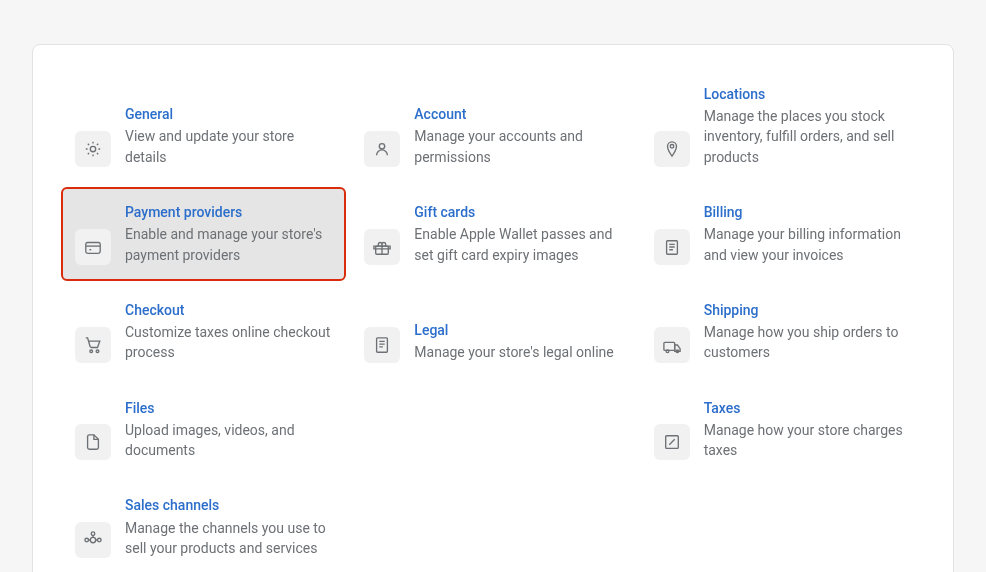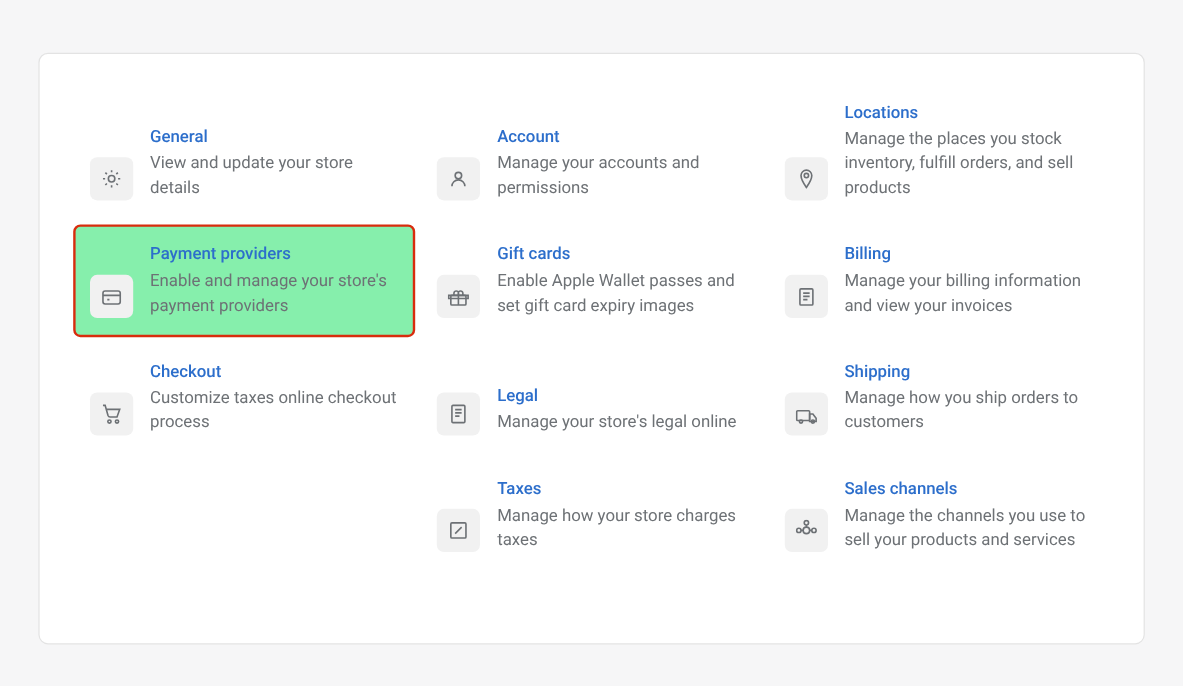--- a/index.html
+++ b/index.html
@@ -31,21 +31,21 @@
       align-items: flex-end;
       gap: 14px;
       padding: 14px 12px;
       border-radius: 6px;
       cursor: pointer;
       transition: background 0.15s;
       border: 2px solid transparent;
     }
     .setting-item.active {
       border: 2px solid #d82c0d;
-      background: #86efac;
+      background: #e5e5e5;
     }
     .icon-wrap {
       width: 36px;
       height: 36px;
       background: #f1f1f1;
       border-radius: 6px;
       display: flex;
       align-items: center;
       justify-content: center;
       flex-shrink: 0;
@@ -185,20 +185,32 @@
             <path d="M13 10h3l3 4v3h-6V10z"></path>
             <circle cx="5" cy="17" r="1.5"></circle>
             <circle cx="16" cy="17" r="1.5"></circle>
           </svg>
     </div>
     <div class="setting-text">
       <span class="setting-title">Shipping</span>
       <span class="setting-desc">Manage how you ship orders to customers</span>
     </div>
   </div>
+      <div class="setting-item">
+    <div class="icon-wrap">
+      <svg viewBox="0 0 20 20" fill="none" stroke="#6d7175" stroke-width="1.5">
+            <path d="M4 4a2 2 0 012-2h5l5 5v9a2 2 0 01-2 2H6a2 2 0 01-2-2V4z"></path>
+            <path d="M11 2v5h5"></path>
+          </svg>
+    </div>
+    <div class="setting-text">
+      <span class="setting-title">Files</span>
+      <span class="setting-desc">Upload images, videos, and documents</span>
+    </div>
+  </div>
       <div class="setting-item" style="visibility: hidden;"></div>
       <div class="setting-item">
     <div class="icon-wrap">
       <svg viewBox="0 0 20 20" fill="none" stroke="#6d7175" stroke-width="1.5">
             <rect x="3" y="3" width="14" height="14" rx="1"></rect>
             <path d="M7 13l6-6M7.5 7.5h.01M12.5 12.5h.01"></path>
           </svg>
     </div>
     <div class="setting-text">
       <span class="setting-title">Taxes</span>

